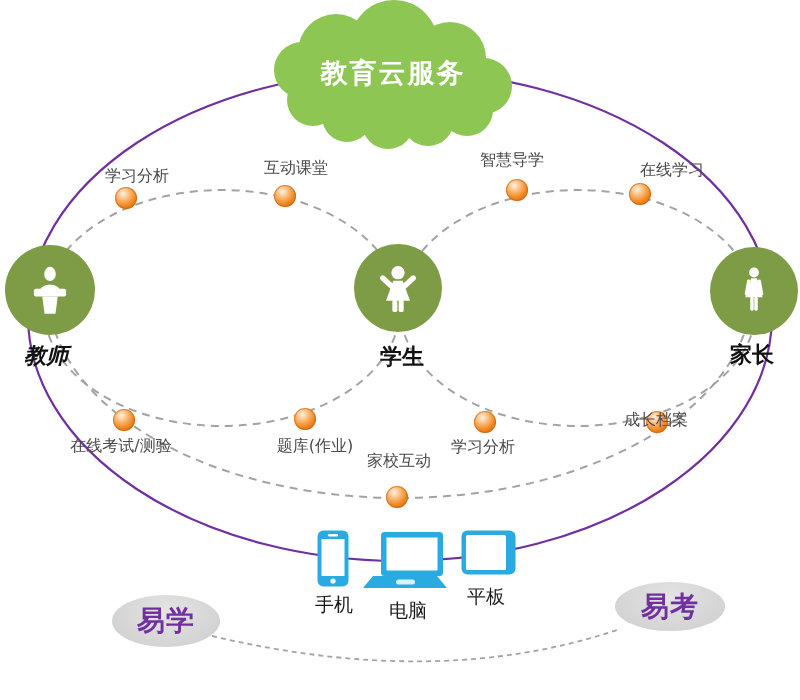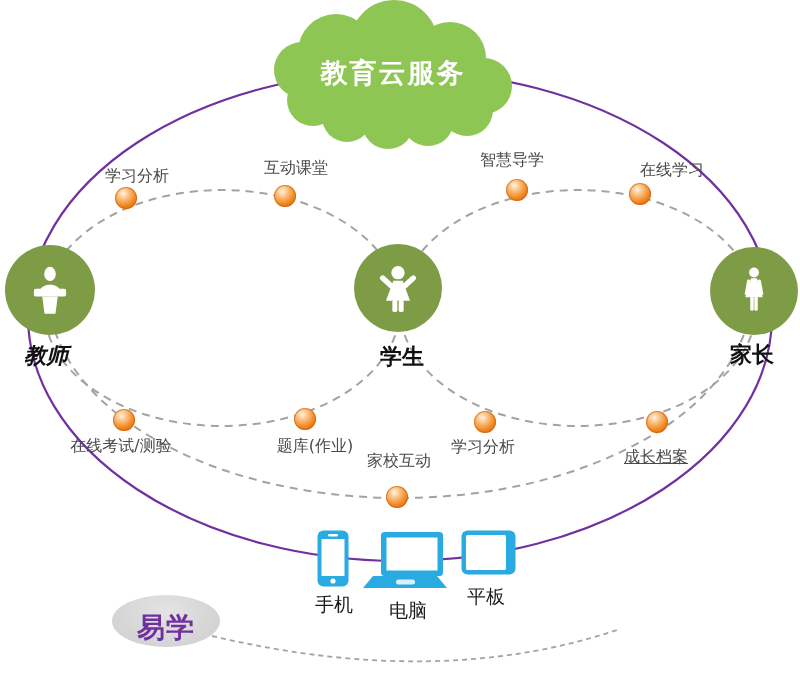--- a/index.html
+++ b/index.html
@@ -30,21 +30,21 @@
     background:radial-gradient(circle at 38% 30%, #fff3e3 0%, #fbbe7e 28%, #f1871f 60%, #d96a10 85%, #c35e0e 100%);
     box-shadow:inset 0 0 0 1px rgba(197,95,14,.55);
   }
   .actor-circle {
     position:absolute; border-radius:50%; background:#7E9C45;
     display:flex; align-items:center; justify-content:center;
   }
   .slogan {
     position:absolute; border-radius:50%;
     background:radial-gradient(ellipse at 50% 32%, #e4e4e4 0%, #d7d7d7 55%, #cecece 100%);
-    display:flex; align-items:flex-end; justify-content:center;
+    display:flex; align-items:center; justify-content:center;
     font-weight:bold; font-size:28px; color:#7030A0; letter-spacing:1px;
   }
   .devsvg { position:absolute; }
 </style>
 </head>
 <body>
 
 <div class="canvas">
 
   <svg class="layer" width="800" height="700" viewBox="0 0 800 700">
@@ -87,21 +87,21 @@
   <div class="node-dot" style="left:657px; top:422px;"></div>
 
   <div class="svc-label" style="left:137px; top:167px;">学习分析</div>
   <div class="svc-label" style="left:296px; top:159px;">互动课堂</div>
   <div class="svc-label" style="left:512px; top:151px;">智慧导学</div>
   <div class="svc-label" style="left:636px; top:161px;margin-left:36px;">在线学习</div>
   <div class="svc-label" style="left:121px; top:437px;">在线考试/测验</div>
   <div class="svc-label" style="left:315px; top:437px;">题库(作业)</div>
   <div class="svc-label" style="left:399px; top:452px;">家校互动</div>
   <div class="svc-label" style="left:483px; top:438px;">学习分析</div>
-  <div class="svc-label" style="left:656px; top:448px;text-decoration:underline;">成长档案</div>
+  <div class="svc-label" style="left:656px; top:411px;">成长档案</div>
 
   <div class="actor-circle" style="left:5px; top:245px; width:90px; height:90px;">
     <svg width="58" height="62" viewBox="0 0 90 90">
       <g fill="#ffffff">
         <ellipse cx="45" cy="20" rx="9" ry="11"></ellipse>
         <path d="M29 46 C33 34 57 34 61 46 Z"></path>
         <rect x="20" y="43" width="50" height="12" rx="3"></rect>
         <path d="M33 55 H57 L53.5 82 H36.5 Z"></path>
       </g>
     </svg>
@@ -157,14 +157,17 @@
     <rect x="5" y="5" width="40" height="35" rx="1.5" fill="#ffffff"></rect>
   </svg>
 
   <div class="device-label" style="left:334px; top:592px;">手机</div>
   <div class="device-label" style="left:408px; top:598px;">电脑</div>
   <div class="device-label" style="left:486px; top:584px;">平板</div>
 
   <div class="slogan" style="left:112px; top:595px; width:108px; height:52px;">
     <span>易学</span>
   </div>
+  <div class="slogan" style="left:615px; top:582px; width:110px; height:49px;">
+    <span>易考</span>
+  </div>
 
 </div>
 
 </body></html>

